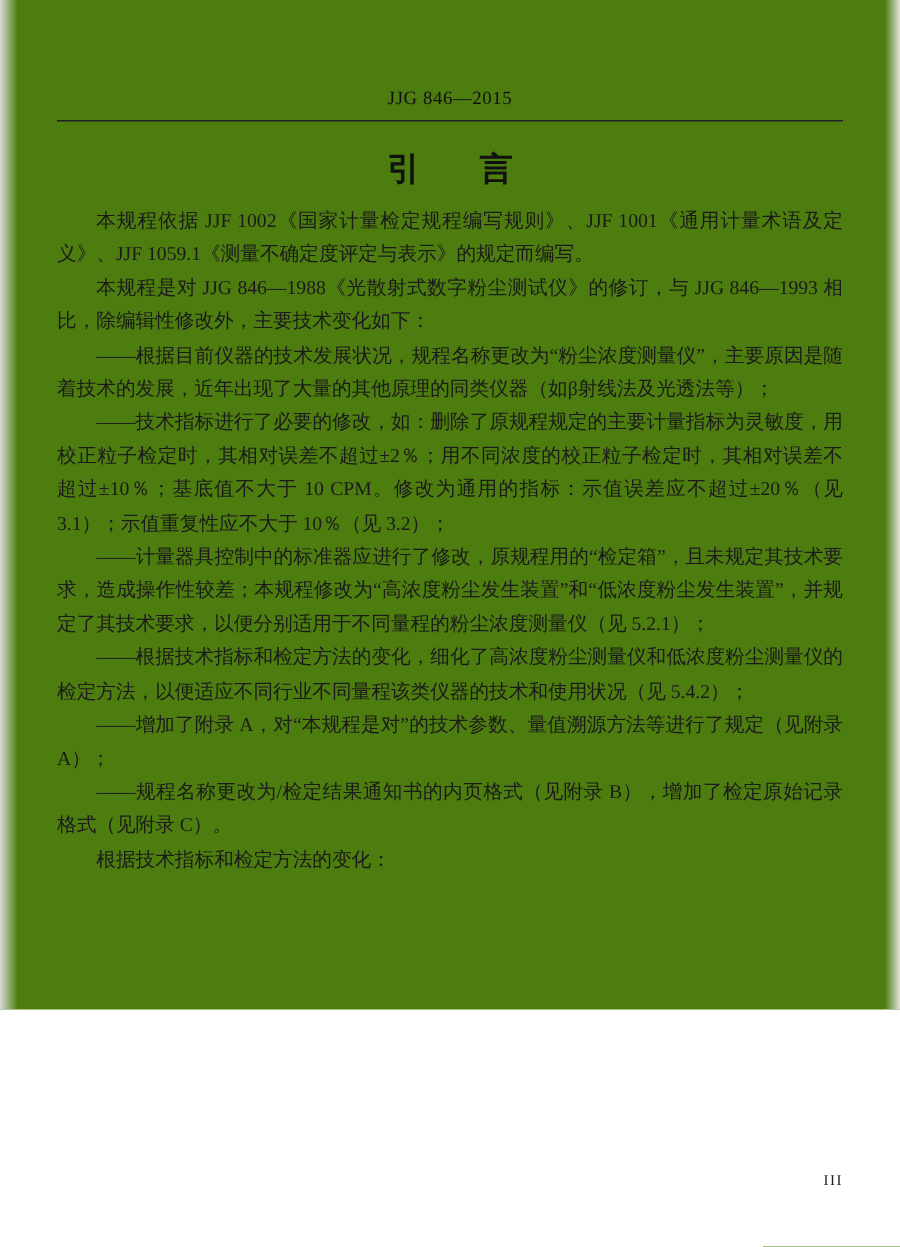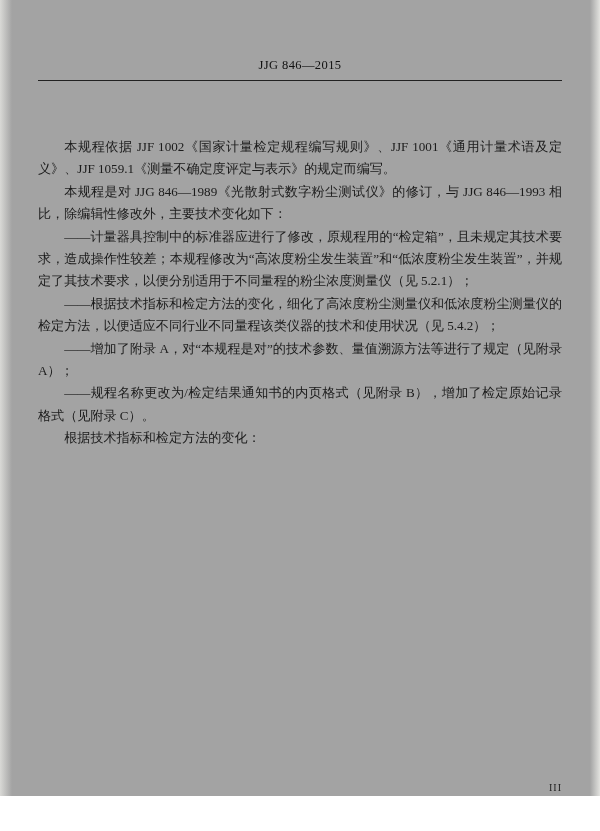--- a/index.html
+++ b/index.html
@@ -10,22 +10,22 @@
     width: 600px;
     height: 831px;
     background: #ffffff;
     font-family: "Liberation Serif", "DejaVu Serif", serif;
     color: #1a1a1a;
     overflow: hidden;
   }
   .page {
     position: relative;
     width: 600px;
-    height: 796px;
-    background: #a3a3a3;
+    height: 673px;
+    background: #4d7c0f;
     box-sizing: border-box;
   }
   
   .page::before {
     content: "";
     position: absolute;
     left: 0; top: 0; bottom: 0;
     width: 12px;
     background: linear-gradient(to right, #d9d9d6, rgba(253,253,252,0));
     pointer-events: none;
@@ -108,24 +108,27 @@
 </head>
 <body>
 
 <div class="page">
   <div class="content">
 
     <div class="header">JJG 846—2015</div>
 
     <div class="header-rule"></div>
 
+    <div class="doc-title">引  言</div>
 
     <div class="body-text">
       <p class="indent">本规程依据 JJF 1002《国家计量检定规程编写规则》、JJF 1001《通用计量术语及定义》、JJF 1059.1《测量不确定度评定与表示》的规定而编写。</p>
-      <p class="indent">本规程是对 JJG 846—1989《光散射式数字粉尘测试仪》的修订，与 JJG 846—1993 相比，除编辑性修改外，主要技术变化如下：</p>
+      <p class="indent">本规程是对 JJG 846—1988《光散射式数字粉尘测试仪》的修订，与 JJG 846—1993 相比，除编辑性修改外，主要技术变化如下：</p>
+      <p class="dash">——根据目前仪器的技术发展状况，规程名称更改为“粉尘浓度测量仪”，主要原因是随着技术的发展，近年出现了大量的其他原理的同类仪器（如β射线法及光透法等）；</p>
+      <p class="dash">——技术指标进行了必要的修改，如：删除了原规程规定的主要计量指标为灵敏度，用校正粒子检定时，其相对误差不超过±2％；用不同浓度的校正粒子检定时，其相对误差不超过±10％；基底值不大于 10 CPM。修改为通用的指标：示值误差应不超过±20％（见 3.1）；示值重复性应不大于 10％（见 3.2）；</p>
       <p class="dash">——计量器具控制中的标准器应进行了修改，原规程用的“检定箱”，且未规定其技术要求，造成操作性较差；本规程修改为“高浓度粉尘发生装置”和“低浓度粉尘发生装置”，并规定了其技术要求，以便分别适用于不同量程的粉尘浓度测量仪（见 5.2.1）；</p>
       <p class="dash">——根据技术指标和检定方法的变化，细化了高浓度粉尘测量仪和低浓度粉尘测量仪的检定方法，以便适应不同行业不同量程该类仪器的技术和使用状况（见 5.4.2）；</p>
       <p class="dash">——增加了附录 A，对“本规程是对”的技术参数、量值溯源方法等进行了规定（见附录 A）；</p>
       <p class="dash">——规程名称更改为/检定结果通知书的内页格式（见附录 B），增加了检定原始记录格式（见附录 C）。</p>
       <p class="indent">根据技术指标和检定方法的变化：</p>
     </div>
 
     <div class="footer-page">III</div>
 
   </div>

